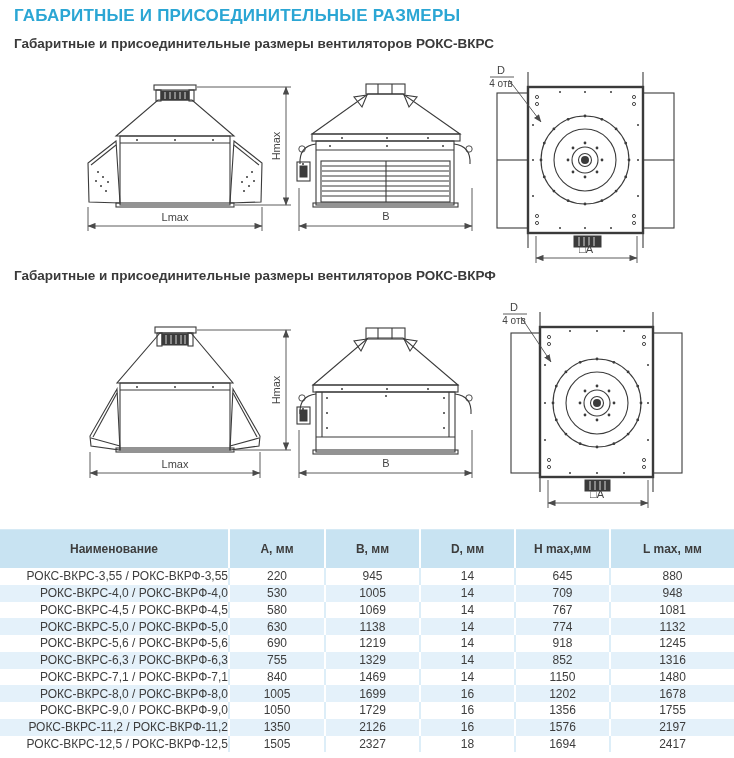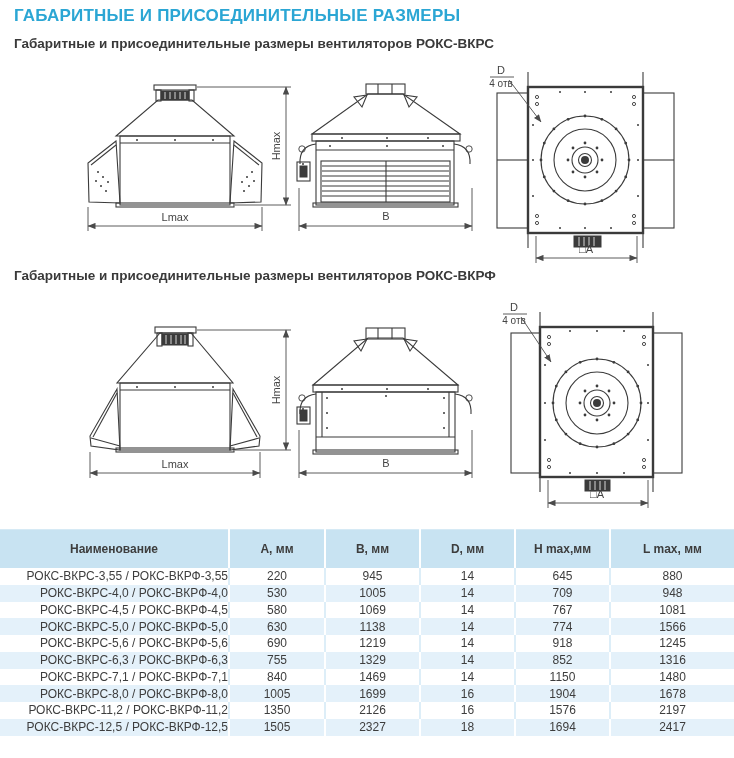--- a/index.html
+++ b/index.html
@@ -426,21 +426,21 @@
           <td>14</td>
           <td>767</td>
           <td>1081</td>
         </tr>
         <tr>
           <td>РОКС-ВКРС-5,0 / РОКС-ВКРФ-5,0</td>
           <td>630</td>
           <td>1138</td>
           <td>14</td>
           <td>774</td>
-          <td>1566</td>
+          <td>1132</td>
         </tr>
         <tr>
           <td>РОКС-ВКРС-5,6 / РОКС-ВКРФ-5,6</td>
           <td>690</td>
           <td>1219</td>
           <td>14</td>
           <td>918</td>
           <td>1245</td>
         </tr>
         <tr>
@@ -457,22 +457,30 @@
           <td>1469</td>
           <td>14</td>
           <td>1150</td>
           <td>1480</td>
         </tr>
         <tr>
           <td>РОКС-ВКРС-8,0 / РОКС-ВКРФ-8,0</td>
           <td>1005</td>
           <td>1699</td>
           <td>16</td>
-          <td>1904</td>
+          <td>1202</td>
           <td>1678</td>
+        </tr>
+        <tr>
+          <td>РОКС-ВКРС-9,0 / РОКС-ВКРФ-9,0</td>
+          <td>1050</td>
+          <td>1729</td>
+          <td>16</td>
+          <td>1356</td>
+          <td>1755</td>
         </tr>
         <tr>
           <td>РОКС-ВКРС-11,2 / РОКС-ВКРФ-11,2</td>
           <td>1350</td>
           <td>2126</td>
           <td>16</td>
           <td>1576</td>
           <td>2197</td>
         </tr>
         <tr>

